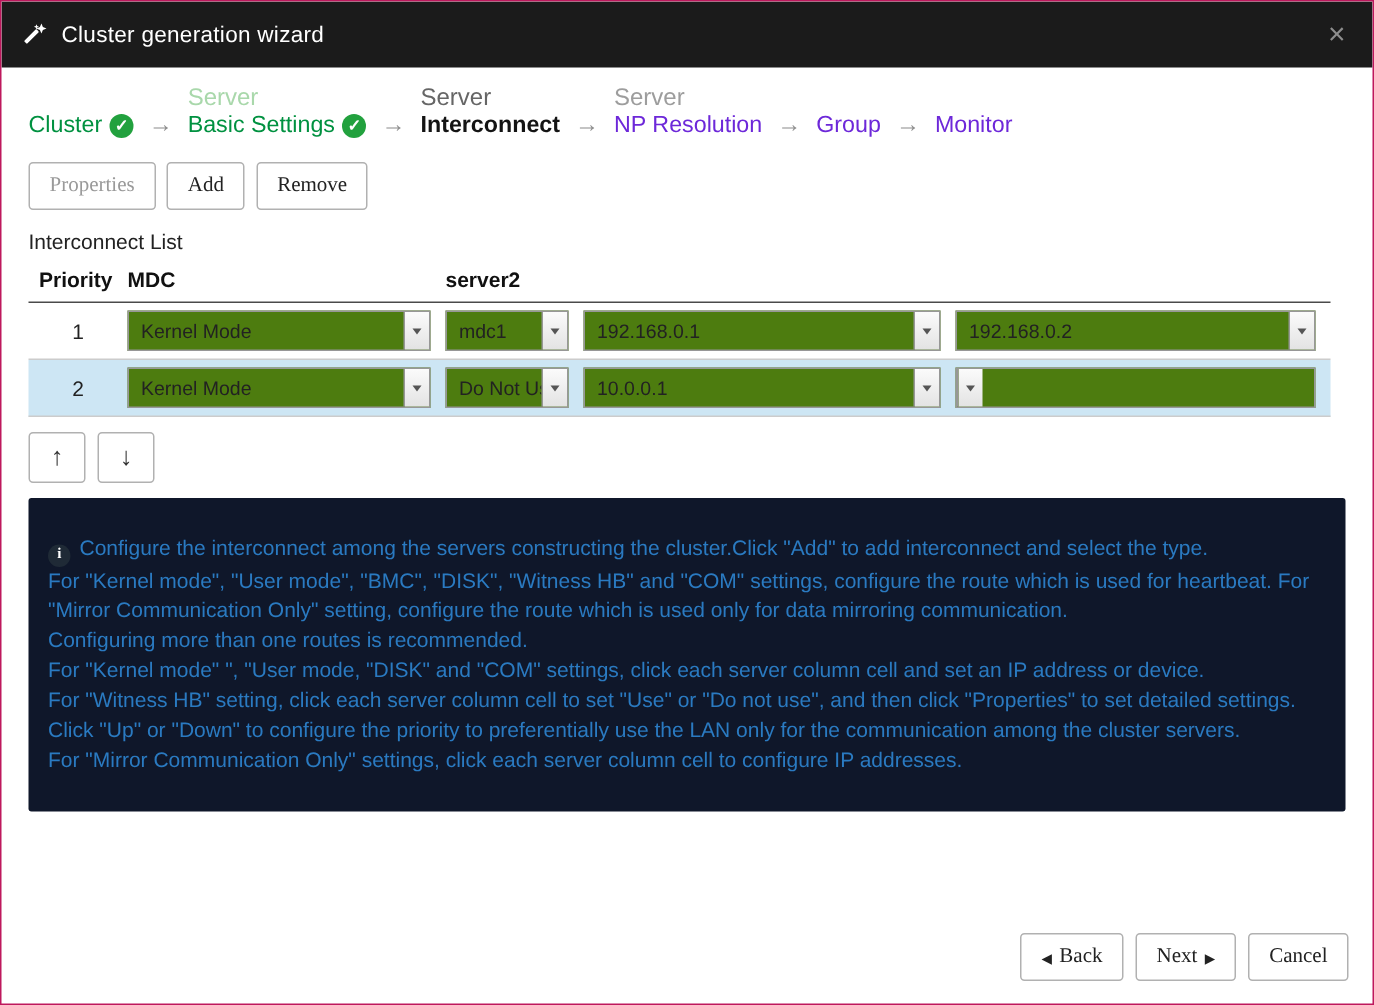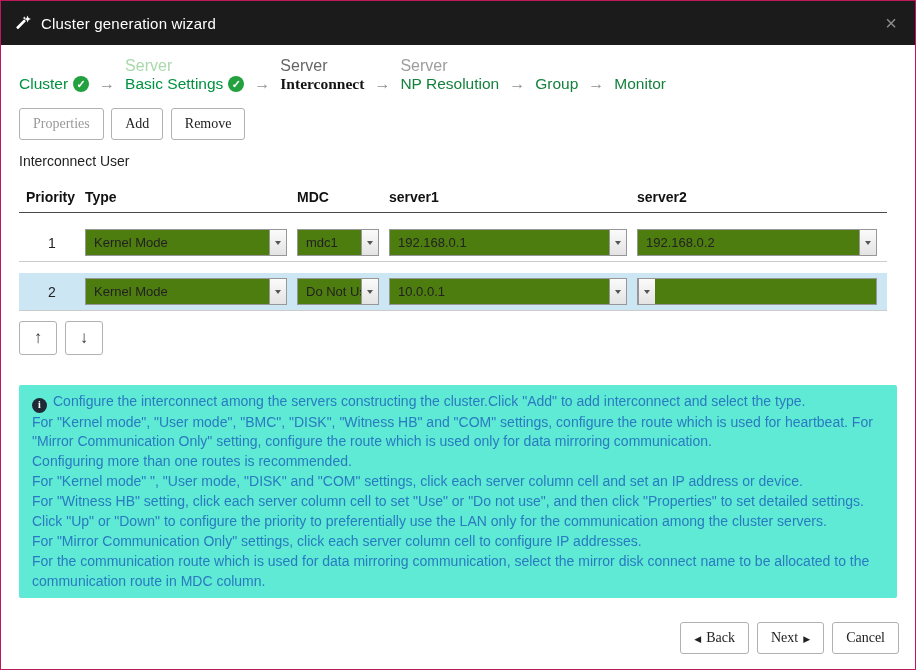--- a/index.html
+++ b/index.html
@@ -29,23 +29,23 @@
   }
 
   
   .steps { display:flex; align-items:flex-end; padding:12px 18px 6px; }
   .step { display:flex; flex-direction:column; }
   .step .sup { font-size:16px; height:17px; }
   .step .main { display:flex; align-items:center; gap:5px; font-size:15.5px; line-height:20px; }
   .step.done .sup   { color:#a9d8ab; }
   .step.done .main  { color:#009140; }
   .step.active .sup { color:#666; }
-  .step.active .main{ color:#141414; font-weight:bold;font-family:Liberation Serif, serif; }
+  .step.active .main{ color:#141414; font-weight:bold; }
   .step.todo .sup   { color:#9d9d9d; }
-  .step.todo .main  { color:#15803d;justify-content:center; }
+  .step.todo .main  { color:#6d28d9;justify-content:center; }
   .check {
     width:16px; height:16px; border-radius:50%;
     background:#22a13e; color:#fff; font-size:11px;
     display:inline-flex; align-items:center; justify-content:center;
     font-weight:bold;
   }
   .sarrow { color:#8f8f8f; font-size:16px; padding:0 10px; line-height:21px; }
 
   
   .toolbar { padding:8px 18px 4px; }
@@ -56,21 +56,20 @@
   }
   .btn.dim { color:#9a9a9a; }
 
   
   .list-title { padding:9px 18px 6px; font-size:14px; color:#222; }
   .table { margin:0 28px 0 18px; }
   .thead, .trow {
     display:grid;
     grid-template-columns:66px 212px 92px 248px 1fr;
     align-items:center;
-    margin-top:11px;
   }
   .thead { font-weight:bold; font-size:14px; color:#111; padding:3px 0 7px; border-bottom:1px solid #4a4a4a; }
   .thead .hp { padding-left:7px; }
   .trow { height:38px; border-bottom:1px solid #cccccc; }
   .trow.selected { background:#cde6f4; }
   .pcell { text-align:center; font-size:14px; color:#222; }
   .dd {
     height:27px; border:1px solid #979797; background:#4d7c0f;
     display:flex; align-items:center; margin-right:10px;
     font-size:13px; color:#222; cursor:pointer;
@@ -91,22 +90,22 @@
   .updown { padding:10px 18px 8px; display:flex; gap:8px; }
   .icon-btn {
     width:38px; height:34px; background:#fff;
     border:1px solid #b1b1b1; border-radius:3px;
     display:flex; align-items:center; justify-content:center;
     font-size:17px; color:#333; cursor:pointer; font-family:inherit;
   }
 
   
   .info {
-    margin:22px 18px 0; background:#5eead4; color:#2a7ac1;
-    padding:7px 13px; font-size:14px; line-height:1.42; border-radius:2px;
+    margin:2px 18px 0; background:#0f172a; color:#2a7ac1;
+    padding:24px 13px; font-size:14px; line-height:1.42; border-radius:2px;
   }
   .info-icon {
     display:inline-flex; width:15px; height:15px; border-radius:50%;
     background:#1f2a36; color:#fff; font-size:10px; font-weight:bold;
     align-items:center; justify-content:center;
     margin-right:6px; vertical-align:-2px; font-family:"Liberation Serif", serif;
   }
 
   
   .footer { margin-top:auto; padding:12px 16px 15px; display:flex; justify-content:flex-end; gap:8px; }
@@ -175,28 +174,26 @@
       </span>
     </div>
   </div>
 
   <div class="toolbar">
     <button class="btn dim">Properties</button>
     <button class="btn">Add</button>
     <button class="btn">Remove</button>
   </div>
 
-  <div class="list-title">Interconnect User</div>
+  <div class="list-title">Interconnect List</div>
 
   <div class="table">
     <div class="thead">
       <span class="hp">Priority</span>
-      <span>Type</span>
       <span>MDC</span>
-      <span>server1</span>
       <span>server2</span>
     </div>
 
     <div class="trow">
       <span class="pcell">1</span>
       <div class="dd">
         <span class="val">Kernel Mode</span>
         <span class="caret"></span>
       </div>
       <div class="dd">
@@ -245,21 +242,20 @@
   <div class="info">
     <div>
       <span class="info-icon">i</span><span>Configure the interconnect among the servers constructing the cluster.Click "Add" to add interconnect and select the type.</span>
     </div>
     <div>For "Kernel mode", "User mode", "BMC", "DISK", "Witness HB" and "COM" settings, configure the route which is used for heartbeat. For "Mirror Communication Only" setting, configure the route which is used only for data mirroring communication.</div>
     <div>Configuring more than one routes is recommended.</div>
     <div>For "Kernel mode" ", "User mode, "DISK" and "COM" settings, click each server column cell and set an IP address or device.</div>
     <div>For "Witness HB" setting, click each server column cell to set "Use" or "Do not use", and then click "Properties" to set detailed settings.</div>
     <div>Click "Up" or "Down" to configure the priority to preferentially use the LAN only for the communication among the cluster servers.</div>
     <div>For "Mirror Communication Only" settings, click each server column cell to configure IP addresses.</div>
-    <div>For the communication route which is used for data mirroring communication, select the mirror disk connect name to be allocated to the communication route in MDC column.</div>
   </div>
 
   <div class="footer">
     <button class="btn">
       <span class="tri">◀</span>
       <span>Back</span>
     </button>
     <button class="btn">
       <span>Next</span>
       <span class="tri">▶</span>

